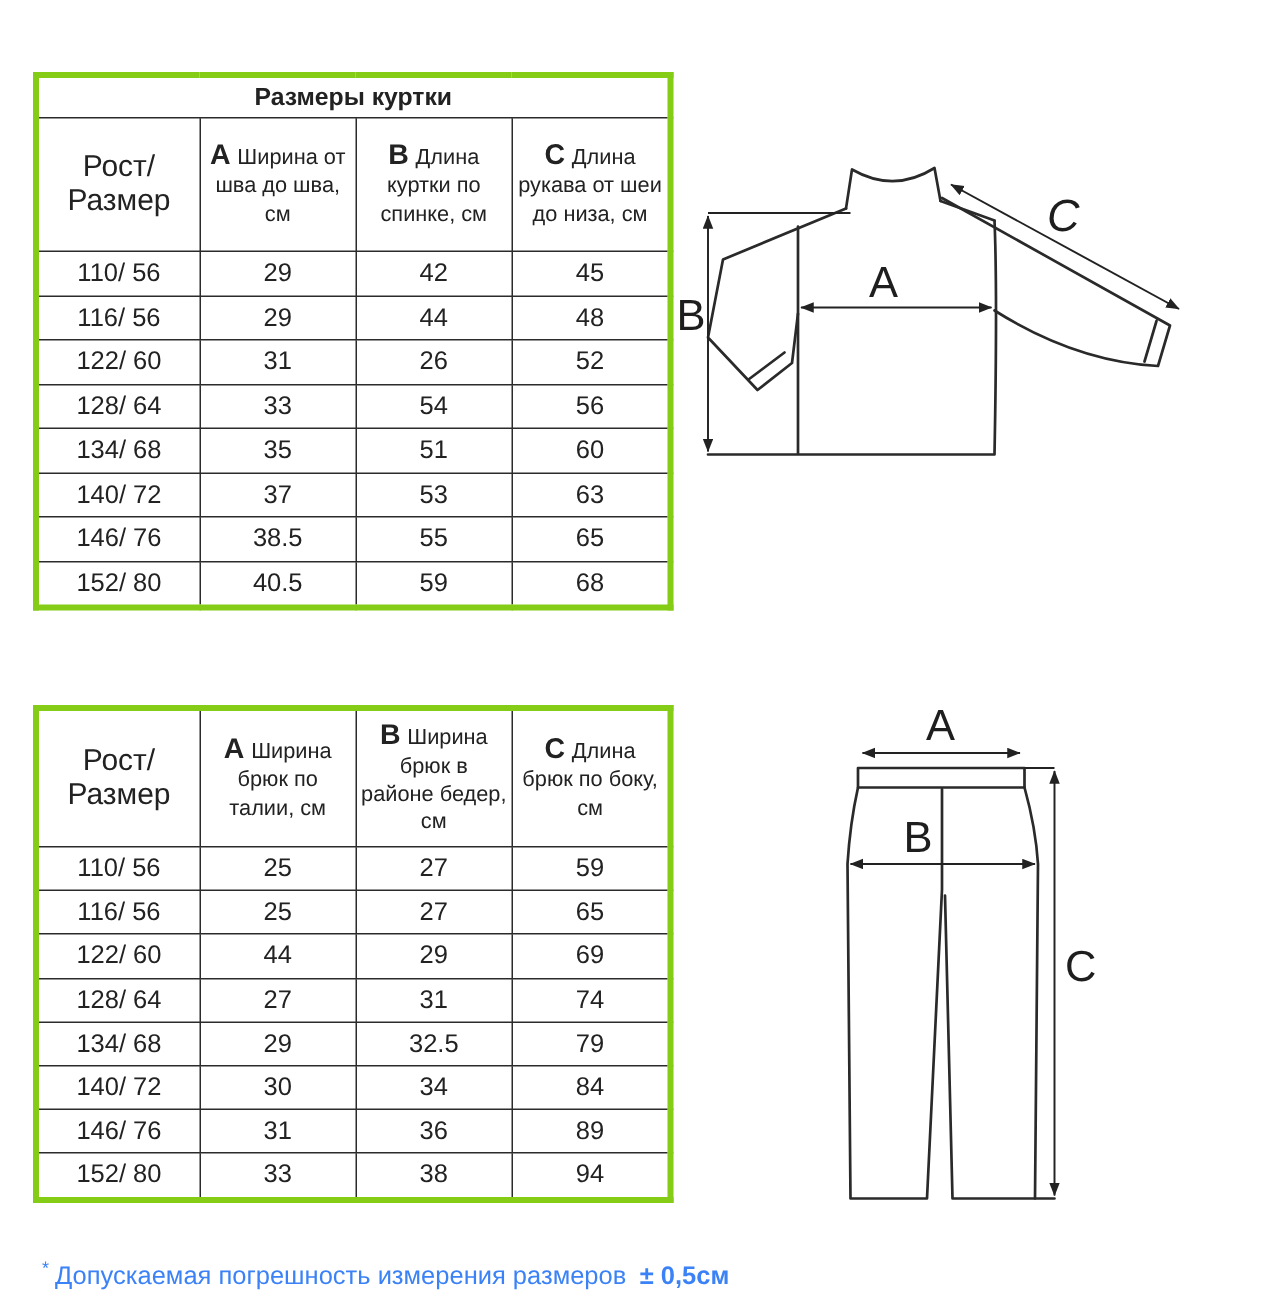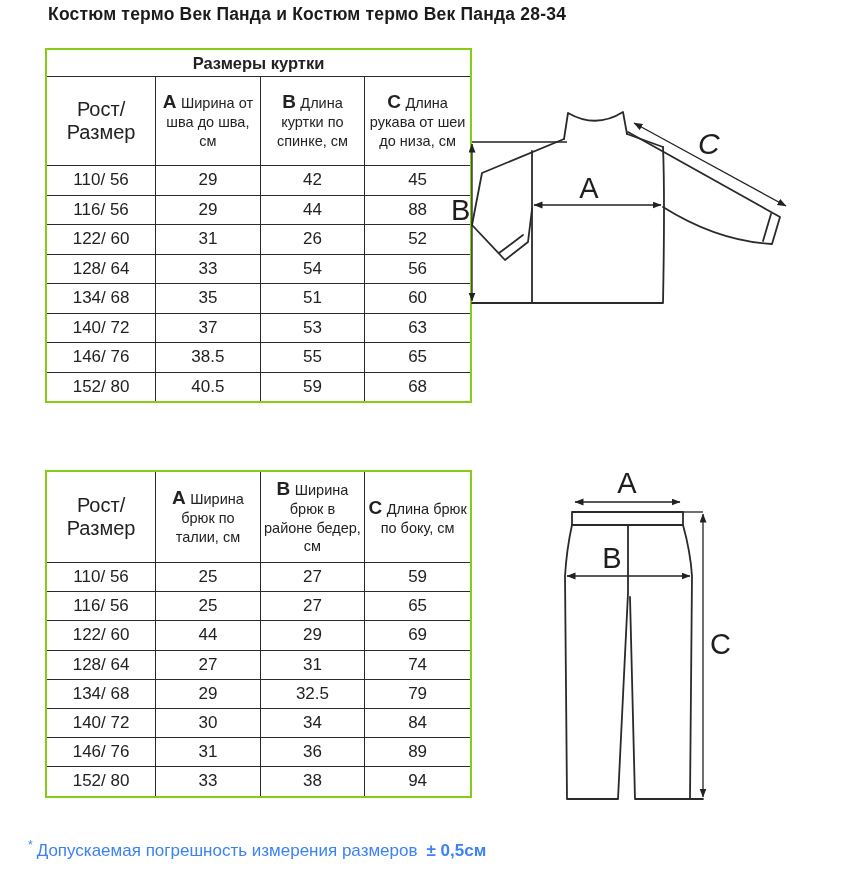--- a/index.html
+++ b/index.html
@@ -9,22 +9,21 @@
   }
   .page-title{
     position:absolute;left:48px;top:4px;margin:0;
     font-size:17.5px;font-weight:700;letter-spacing:.2px;color:#1b1b1b;white-space:nowrap;
   }
   .table-wrap{position:absolute;left:22px;width:427px;}
   .table-wrap.jacket{top:48px;}
   .table-wrap.pants{top:470px;}
   table.size-table{
     border-collapse:collapse;width:100%;table-layout:fixed;
-    border:2px solid #84cc16;
-    margin-left:23px;
+    border:4px solid #84cc16;
   }
   .size-table th,.size-table td{
     border:1.6px solid #2b2b2b;text-align:center;vertical-align:middle;
     padding:1px 3px;color:#222;
   }
   .tbl-title{height:24px;font-size:16.5px;font-weight:700;}
   .jacket .col-heads th{height:86px;}
   .pants  .col-heads th{height:88px;}
   .col-heads th{font-weight:400;}
   .rowhead-cell{font-weight:700;font-size:20px;}
@@ -40,21 +39,20 @@
     position:absolute;left:28px;top:838px;font-size:17px;color:#3b82f6;white-space:nowrap;
   }
   .footnote .star{font-size:12px;vertical-align:7px;margin-right:4px;}
   .footnote .tol{font-weight:700;margin-left:9px;}
 </style>
 </head>
 <body>
 
 <div class="page">
 
-  <h1 class="page-title">Костюм термо Век Панда и Костюм термо Век Панда 28-34</h1>
 
   <div class="table-wrap jacket">
     <table class="size-table">
       <colgroup>
           <col style="width:25.8%">
           <col style="width:24.6%">
           <col style="width:24.6%">
           <col style="width:25%">
         </colgroup>
       <thead>
@@ -72,21 +70,21 @@
           <tr>
             <td>110/ 56</td>
             <td>29</td>
             <td>42</td>
             <td>45</td>
           </tr>
           <tr>
             <td>116/ 56</td>
             <td>29</td>
             <td>44</td>
-            <td>88</td>
+            <td>48</td>
           </tr>
           <tr>
             <td>122/ 60</td>
             <td>31</td>
             <td>26</td>
             <td>52</td>
           </tr>
           <tr>
             <td>128/ 64</td>
             <td>33</td>

